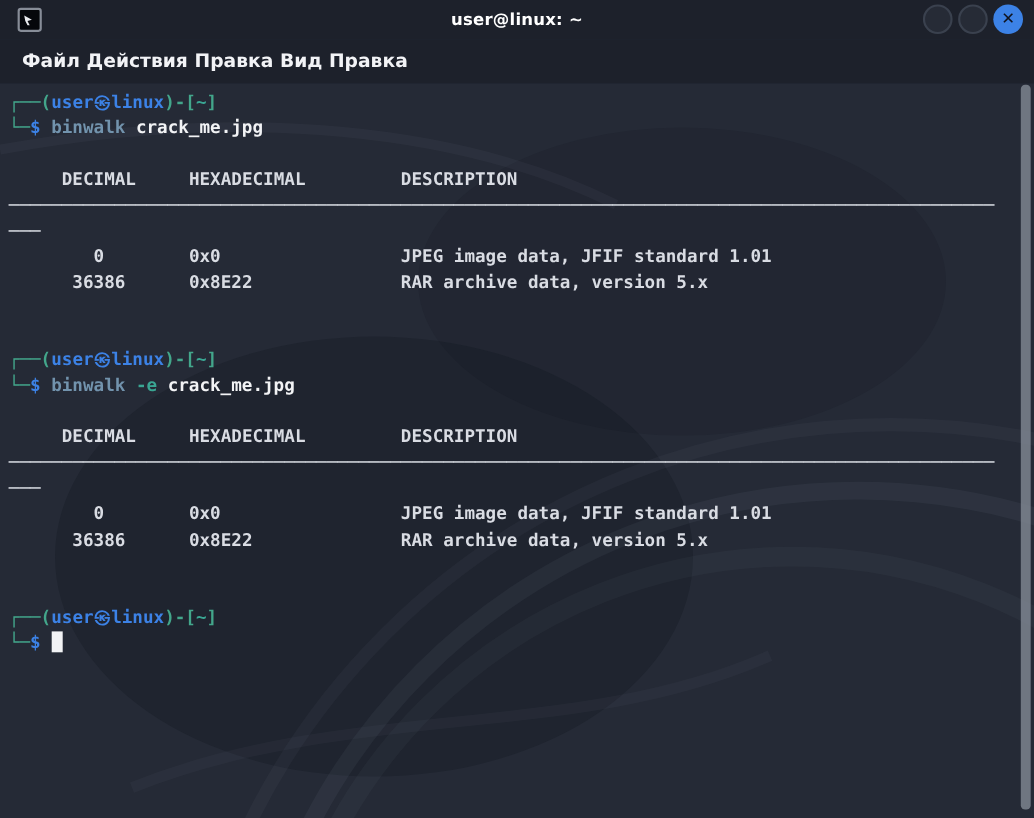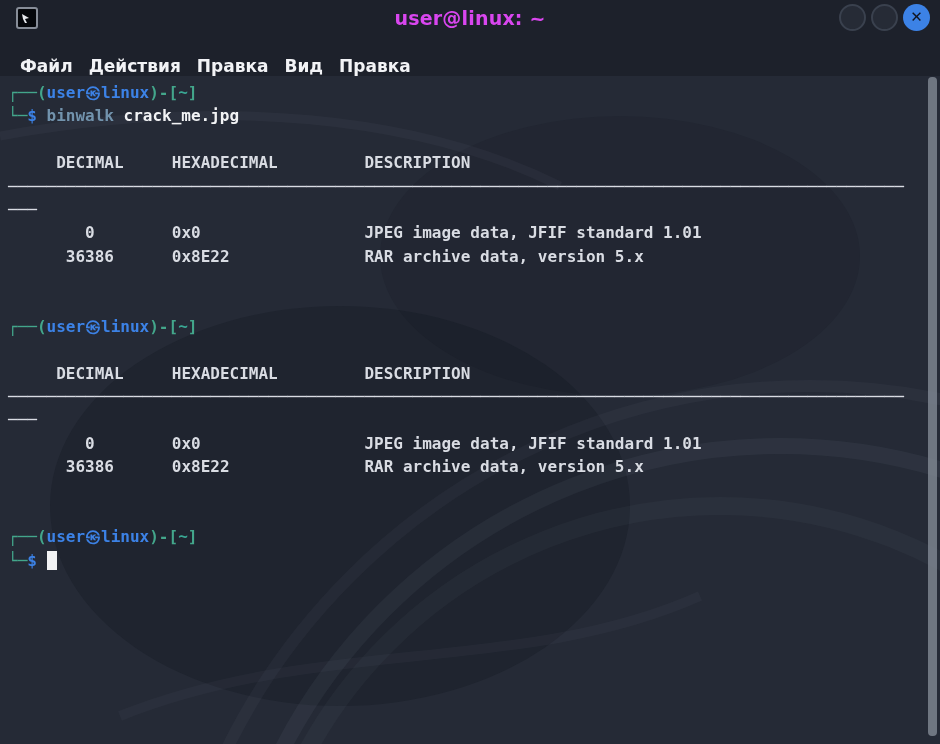--- a/index.html
+++ b/index.html
@@ -13,37 +13,37 @@
     position:absolute;top:0;left:0;right:0;height:36px;
     background:var(--bg_titlebar,#1d212b);
   }
   .app-icon{
     position:absolute;left:16px;top:7px;width:22px;height:22px;
     background:#05070b;border:2px solid #878d98;border-radius:3px;box-sizing:border-box;
   }
   .win-title{
     position:absolute;left:0;right:0;top:0;height:36px;
     display:flex;align-items:center;justify-content:center;
-    color:#d946ef;font-size:19px;font-weight:bold;letter-spacing:.2px;
+    color:#ffffff;font-size:15px;font-weight:bold;letter-spacing:.2px;
   }
   .win-buttons{position:absolute;right:10px;top:4px;display:flex;gap:5px;}
   .win-btn{
     width:27px;height:27px;border-radius:50%;box-sizing:border-box;
     background:#262b36;border:2px solid #3a414e;cursor:default;
     display:flex;align-items:center;justify-content:center;
   }
   .win-btn.close{
     background:var(--accent_blue,#3c82e6);border:none;
     color:#10141f;font-size:15px;font-weight:bold;line-height:1;
   }
   
   .menubar{
     position:absolute;top:36px;left:0;right:0;height:40px;
     background:var(--bg_titlebar,#1d212b);
-    display:flex;align-items:flex-end;gap:16px;padding-left:20px;box-sizing:border-box;
+    display:flex;align-items:center;gap:6px;padding-left:20px;box-sizing:border-box;
     color:#f2f3f6;font-size:17px;font-weight:600;
   }
   .menu-item{white-space:nowrap;cursor:default;}
   
   .terminal{
     position:absolute;top:76px;left:0;right:0;bottom:0;
     background:var(--bg_terminal,#252a36);
   }
   .wallpaper{position:absolute;inset:0;pointer-events:none;}
   .term-content{
@@ -121,20 +121,21 @@
       <div class="line"></div>
       <div class="line"><span class="cell-dec">DECIMAL</span><span class="cell-hex">HEXADECIMAL</span><span>DESCRIPTION</span></div>
       <div class="line"><span class="sep">─────────────────────────────────────────────────────────────────────────────────────────────</span></div>
       <div class="line"><span class="sep">───</span></div>
       <div class="line"><span class="cell-dec">0</span><span class="cell-hex">0x0</span><span>JPEG image data, JFIF standard 1.01</span></div>
       <div class="line"><span class="cell-dec">36386</span><span class="cell-hex">0x8E22</span><span>RAR archive data, version 5.x</span></div>
       <div class="line"></div>
       <div class="line"></div>
 
       <div class="line"><span class="c-green">┌──(</span><span class="c-blue b">user</span><span class="c-blue b">㉿</span><span class="c-blue b">linux</span><span class="c-green">)-[</span><span class="c-teal">~</span><span class="c-green">]</span></div>
+      <div class="line"><span class="c-green">└─</span><span class="c-blue b">$</span><span class="c-cmd sp">binwalk</span><span class="c-teal sp">-e</span><span class="c-file sp">crack_me.jpg</span></div>
       <div class="line"></div>
       <div class="line"><span class="cell-dec">DECIMAL</span><span class="cell-hex">HEXADECIMAL</span><span>DESCRIPTION</span></div>
       <div class="line"><span class="sep">─────────────────────────────────────────────────────────────────────────────────────────────</span></div>
       <div class="line"><span class="sep">───</span></div>
       <div class="line"><span class="cell-dec">0</span><span class="cell-hex">0x0</span><span>JPEG image data, JFIF standard 1.01</span></div>
       <div class="line"><span class="cell-dec">36386</span><span class="cell-hex">0x8E22</span><span>RAR archive data, version 5.x</span></div>
       <div class="line"></div>
       <div class="line"></div>
 
       <div class="line"><span class="c-green">┌──(</span><span class="c-blue b">user</span><span class="c-blue b">㉿</span><span class="c-blue b">linux</span><span class="c-green">)-[</span><span class="c-teal">~</span><span class="c-green">]</span></div>

